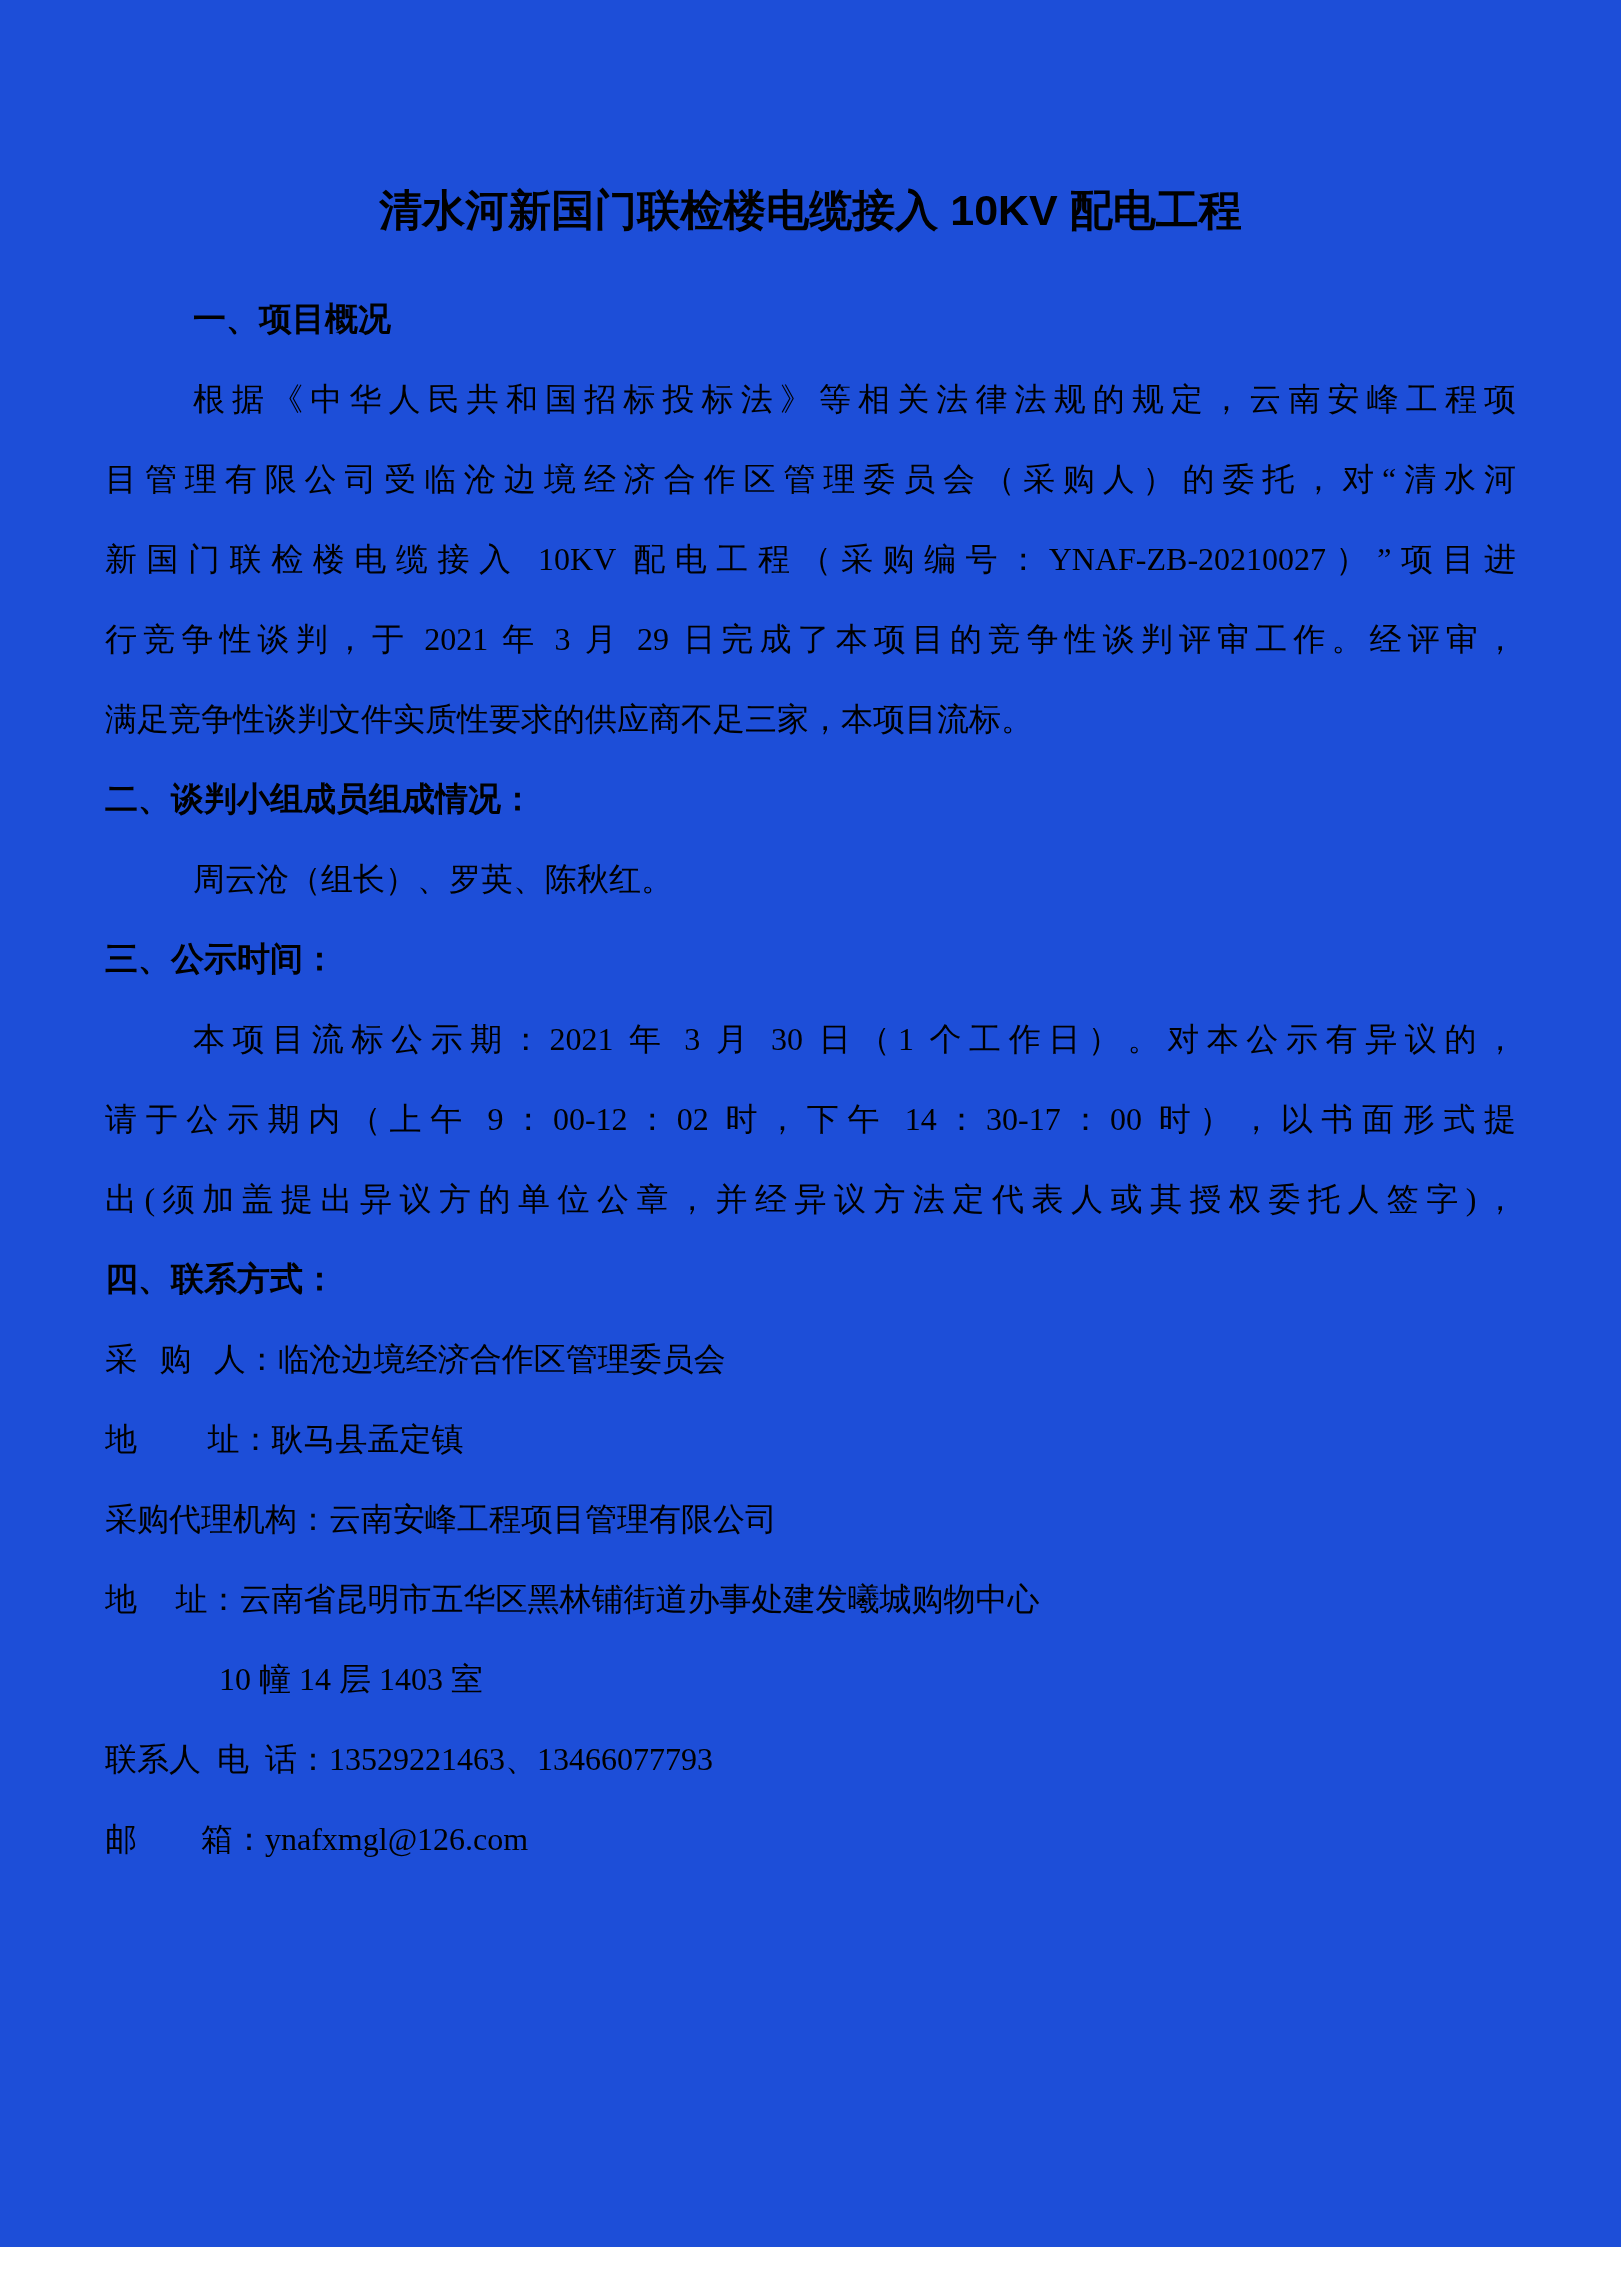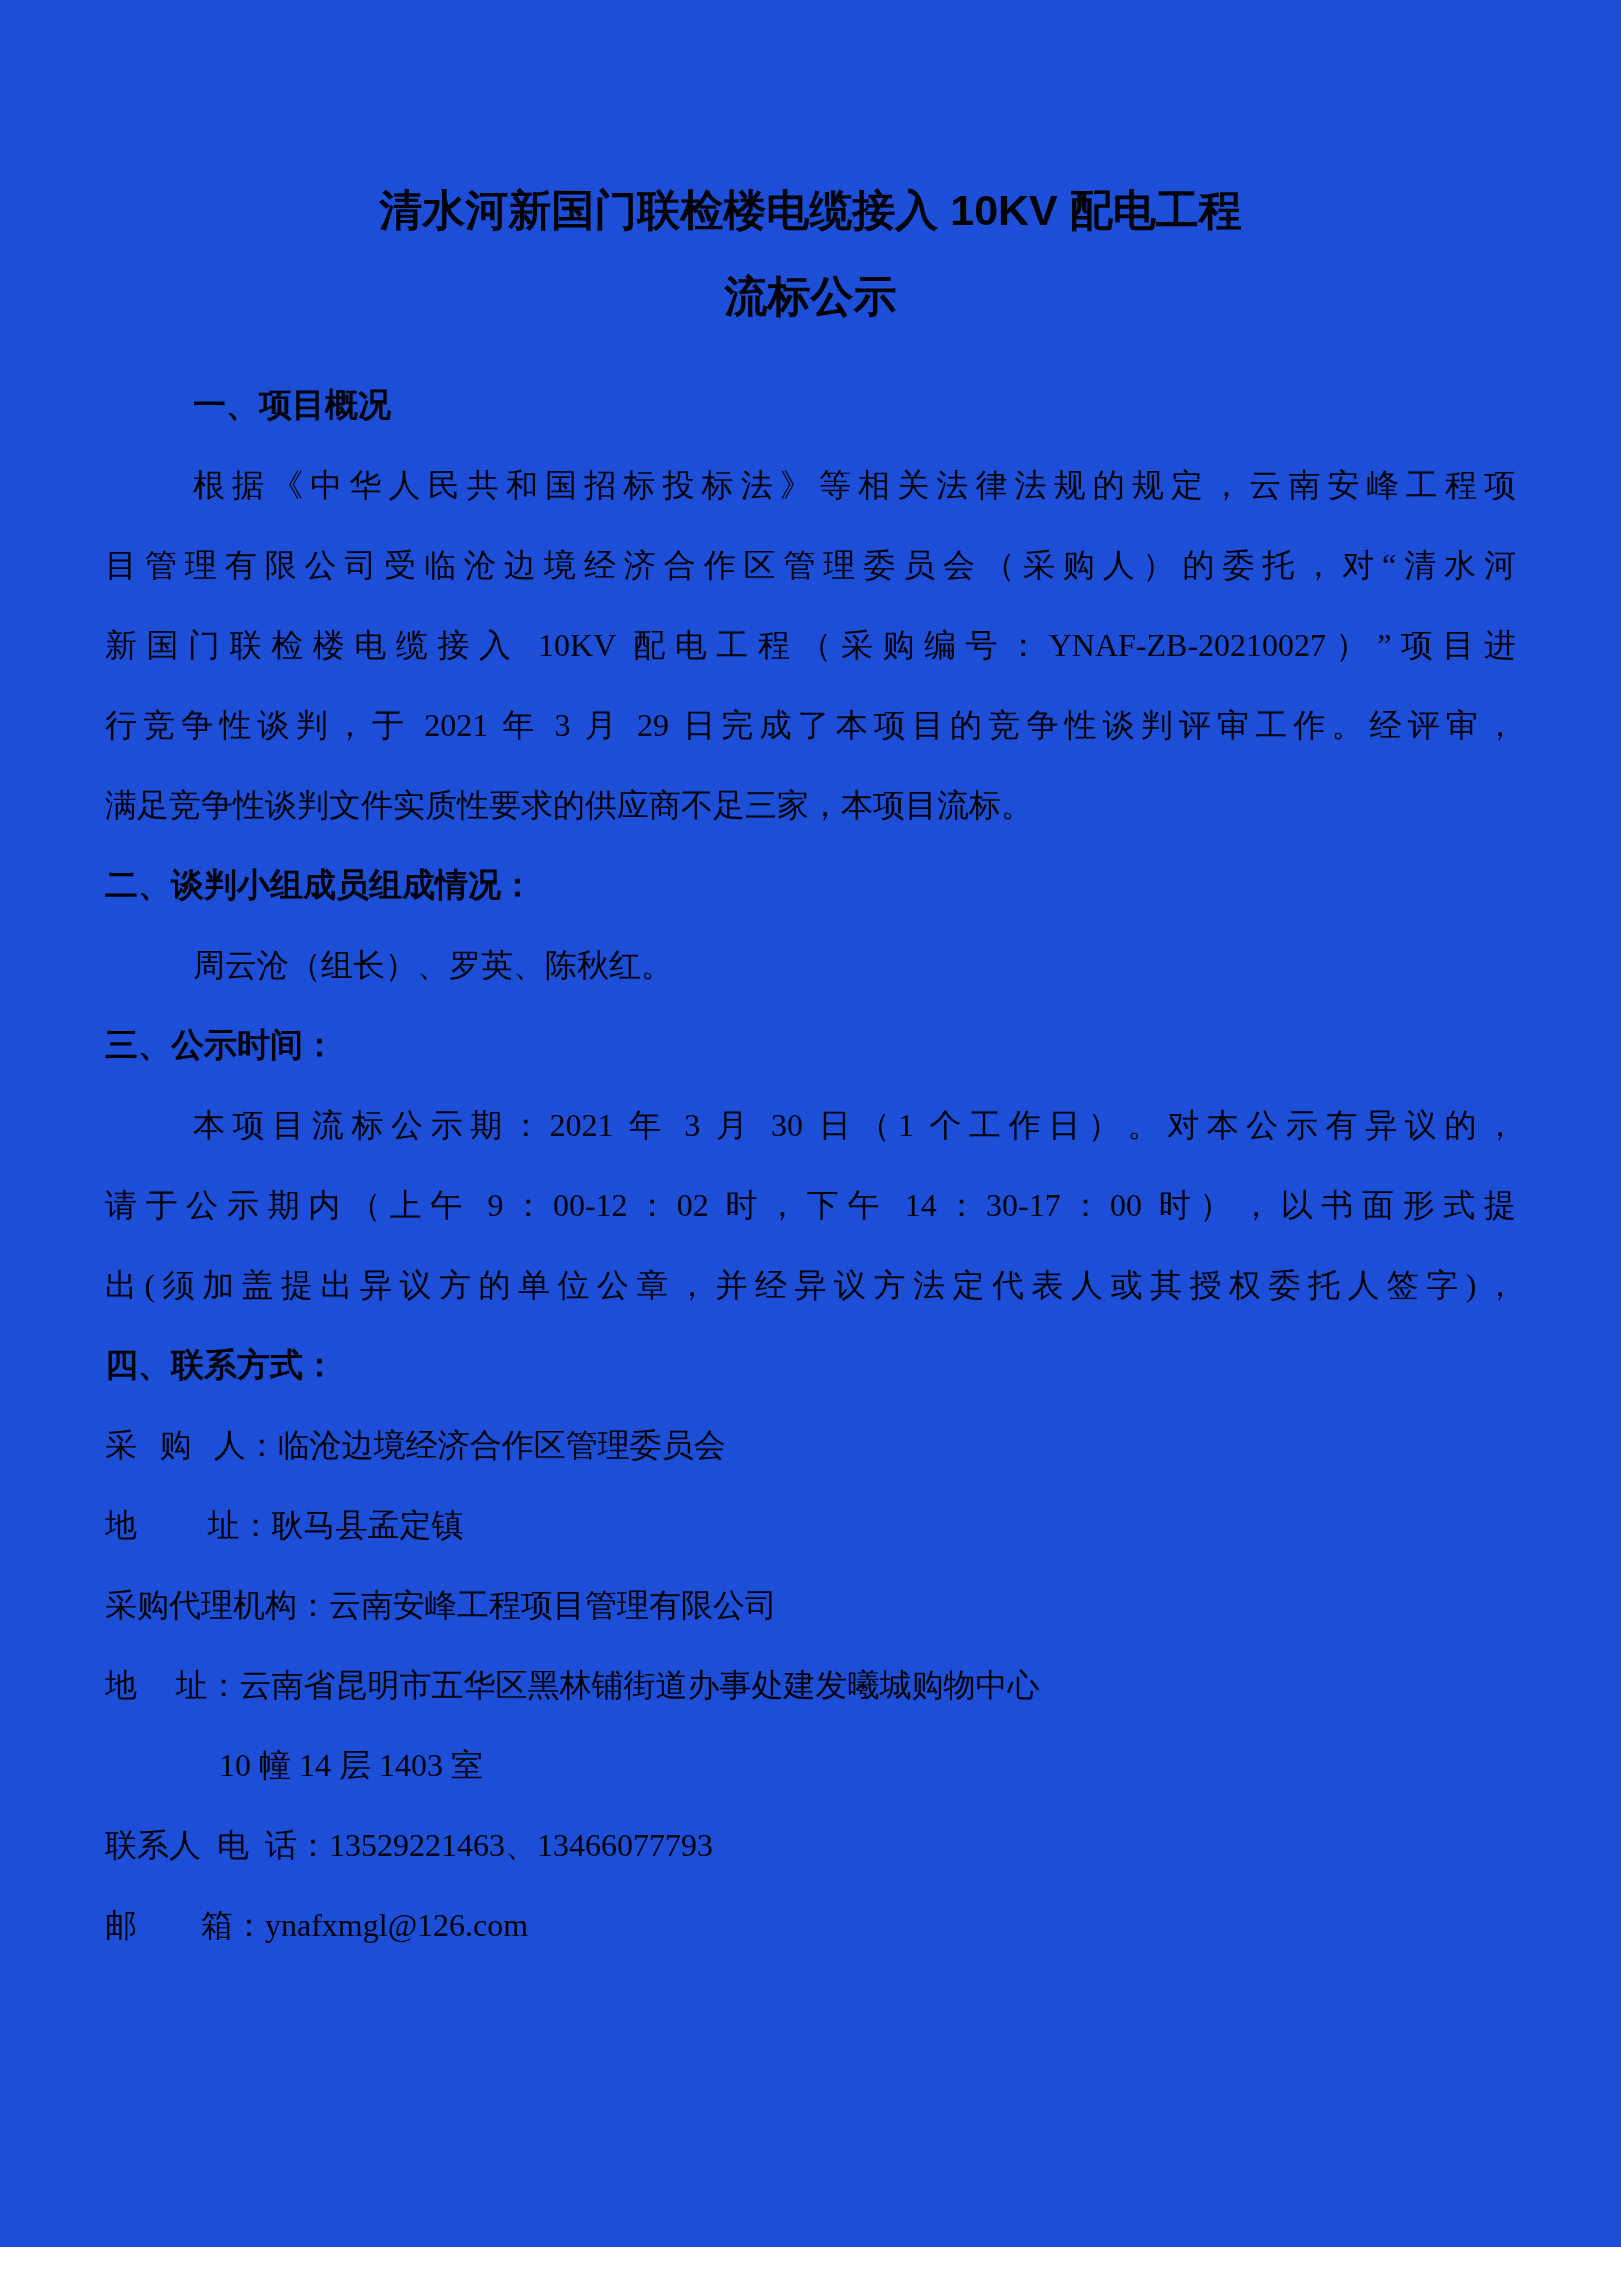--- a/index.html
+++ b/index.html
@@ -53,21 +53,20 @@
   }
   .indent { padding-left: 88px; }
   .indent-deep { padding-left: 114px; }
 </style>
 </head>
 <body>
 
 <div class="page">
 
   <div class="title-line">清水河新国门联检楼电缆接入 10KV 配电工程</div>
-  <div class="title-line">流标公示</div>
   <div class="title-gap"></div>
 
   <div class="heading indent">一、项目概况</div>
   <div class="line fill indent">根据《中华人民共和国招标投标法》等相关法律法规的规定，云南安峰工程项</div>
   <div class="line fill">目管理有限公司受临沧边境经济合作区管理委员会（采购人）的委托，对“清水河</div>
   <div class="line fill">新国门联检楼电缆接入 10KV 配电工程（采购编号：YNAF-ZB-20210027）”项目进</div>
   <div class="line fill">行竞争性谈判，于 2021 年 3 月 29 日完成了本项目的竞争性谈判评审工作。经评审，</div>
   <div class="line">满足竞争性谈判文件实质性要求的供应商不足三家，本项目流标。</div>
 
   <div class="heading">二、谈判小组成员组成情况：</div>

